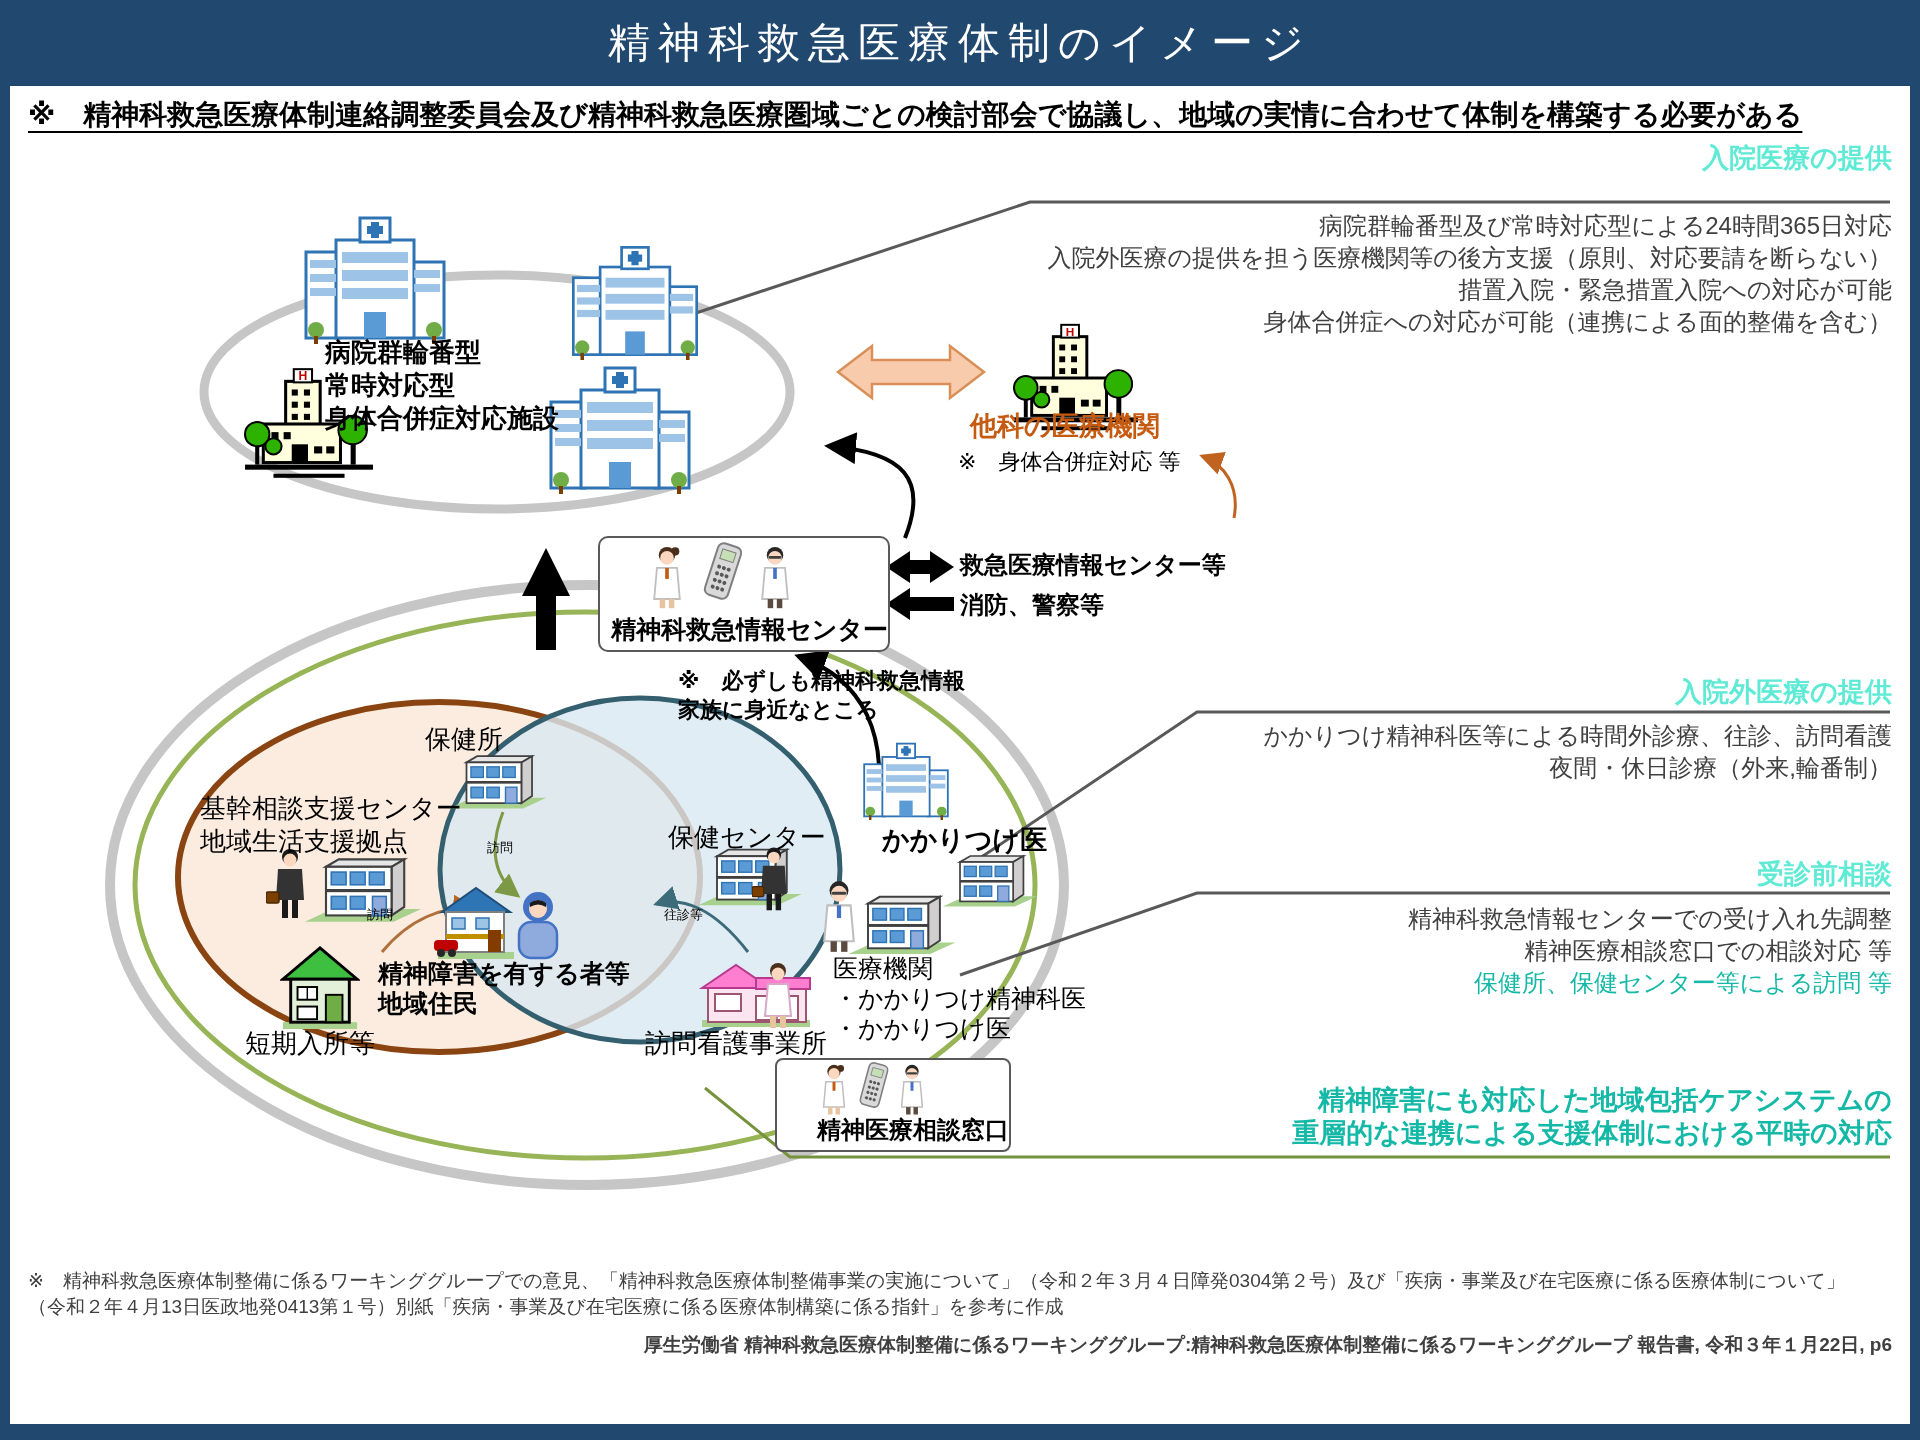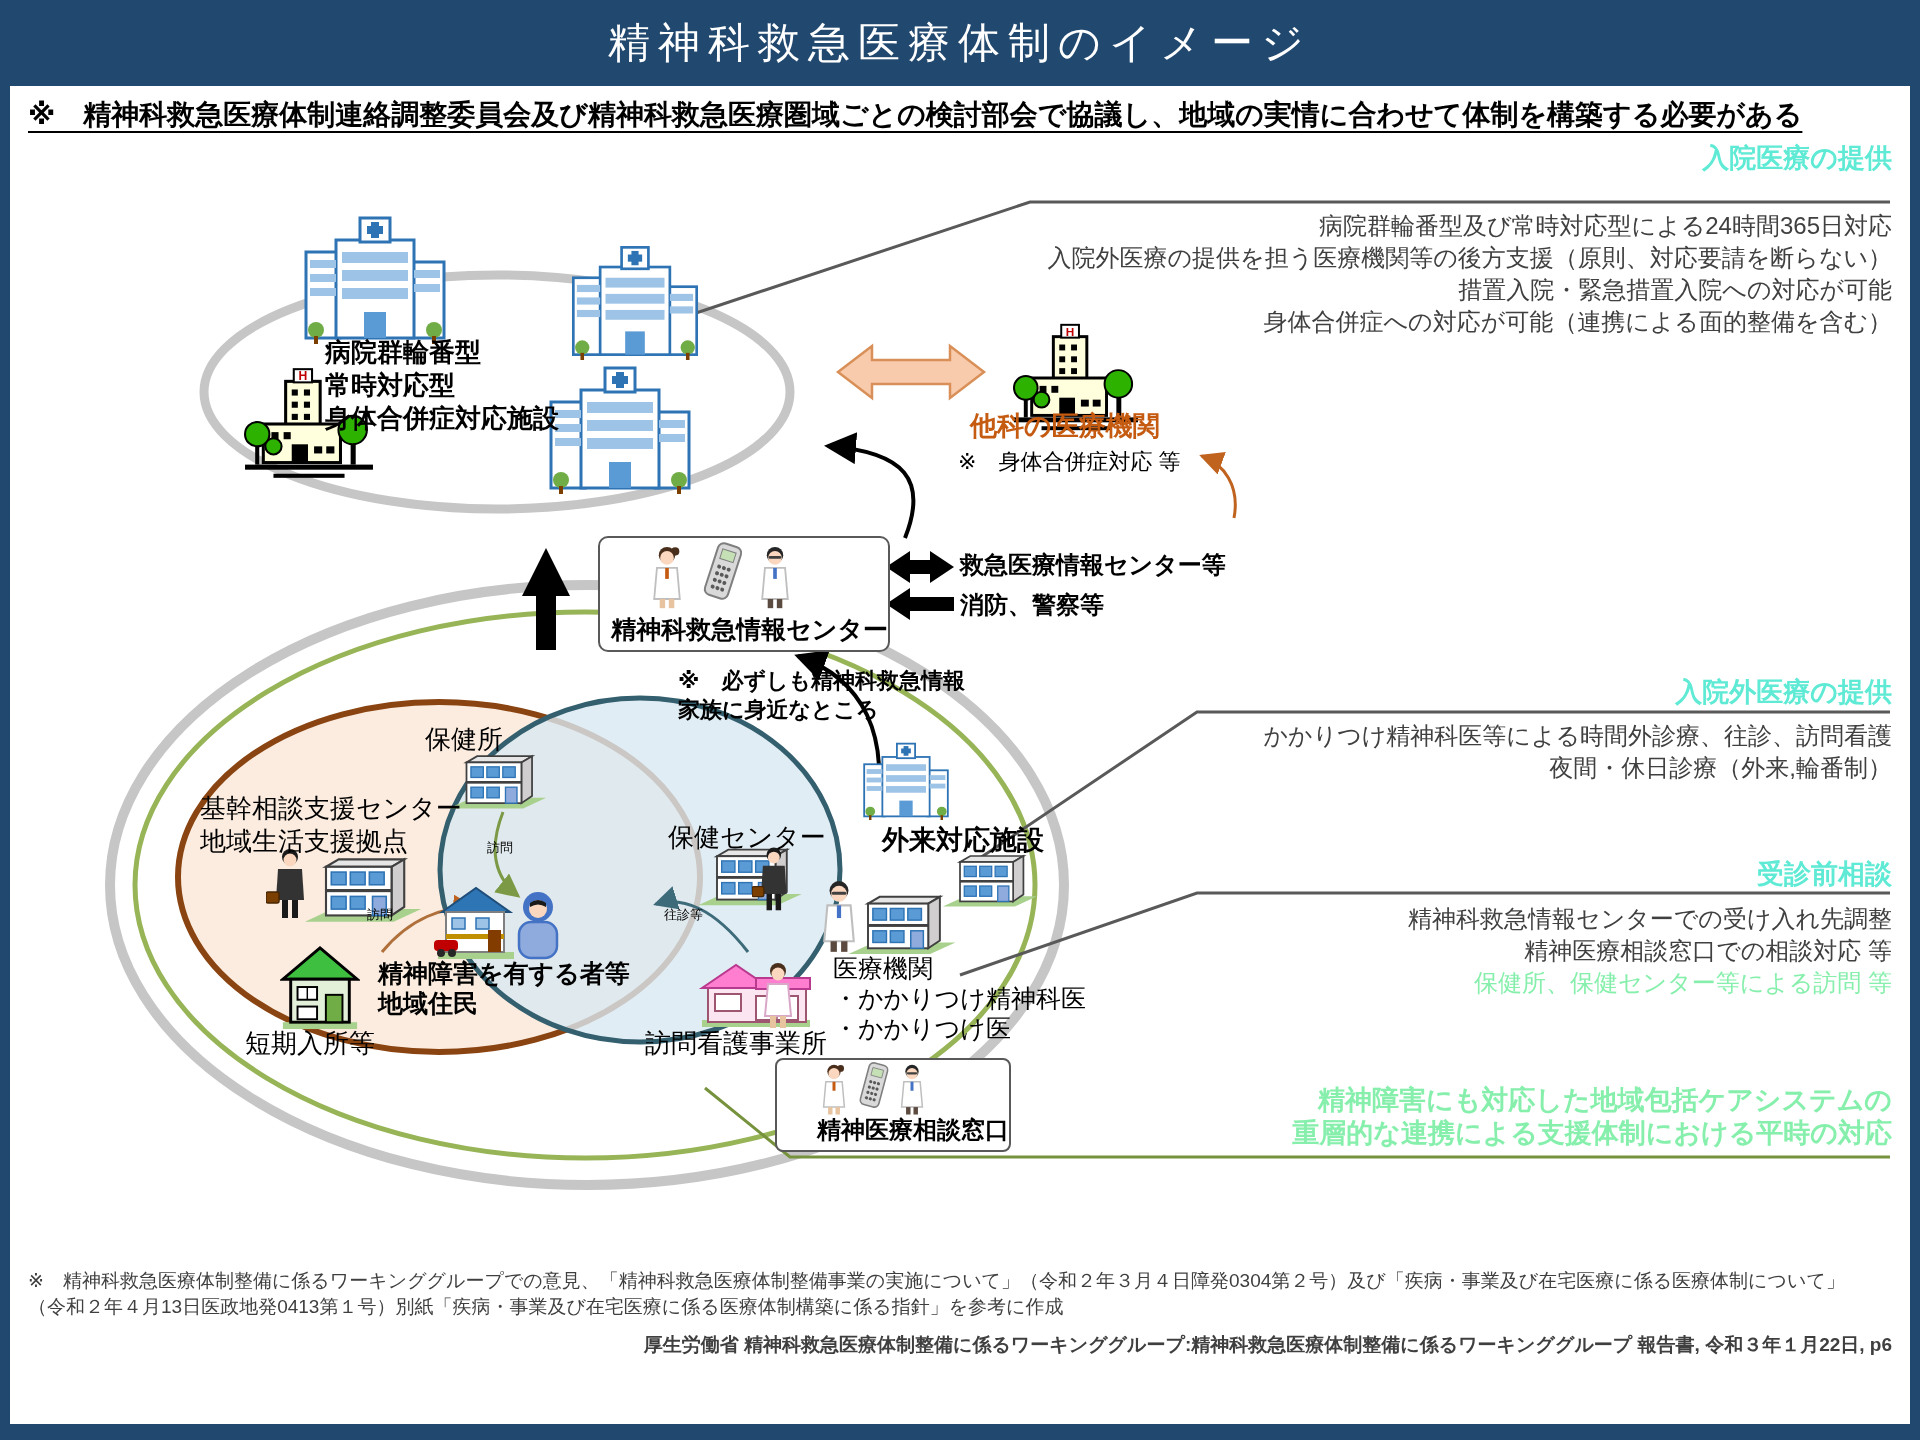--- a/index.html
+++ b/index.html
@@ -9,21 +9,21 @@
   .titlebar{position:absolute;left:0;top:0;width:100%;height:86px;display:flex;align-items:center;justify-content:center;}
   .title{color:#ffffff;font-size:42px;letter-spacing:8px;}
   .lbl{position:absolute;white-space:nowrap;color:#000;z-index:3;}
   .ctr{text-align:left;}
   .rt{text-align:right;}
   .b{font-weight:bold;}
   .note{left:28px;top:96px;font-size:28px;font-weight:bold;text-decoration:underline;text-underline-offset:7px;}
   .co-head{font-size:27px;font-weight:bold;color:#5eead4;}
   .co-body{font-size:24px;color:#404040;line-height:32px;}
   .co-body span{display:block;}
-  .green{color:#86efac;}
+  .green{color:#14b8a6;}
   .brown{color:#C55A11;}
   .ov{position:absolute;left:0;top:0;z-index:1;}
   .ic{position:absolute;z-index:2;}
   .box{position:absolute;background:#fff;border:2px solid #595959;border-radius:10px;z-index:2;}
   .box .blabel{position:absolute;left:0;right:0;bottom:4px;text-align:right;font-weight:bold;}
   .small{font-size:13px;}
   .foot{font-size:19px;color:#3F3F3F;}
 </style>
 </head>
 <body>
@@ -352,21 +352,21 @@
     </svg>
   <svg class="ic" style="left:752px;top:846px;width:40px;height:74px">
       <use href="#sym-suit"></use>
     </svg>
 
   <div class="lbl small" style="left:664px;top:906px">往診等</div>
 
   <svg class="ic" style="left:855px;top:740px;width:102px;height:80px">
       <use href="#sym-hosp-blue"></use>
     </svg>
-  <div class="lbl b" style="left:882px;top:822px;font-size:27px">外来対応施設</div>
+  <div class="lbl b" style="left:882px;top:822px;font-size:27px">かかりつけ医</div>
   <svg class="ic" style="left:940px;top:850px;width:100px;height:60px">
       <use href="#sym-office"></use>
     </svg>
 
   <svg class="ic" style="left:820px;top:880px;width:38px;height:74px">
       <use href="#sym-doctor-m"></use>
     </svg>
   <svg class="ic" style="left:846px;top:890px;width:112px;height:68px">
       <use href="#sym-office"></use>
     </svg>

